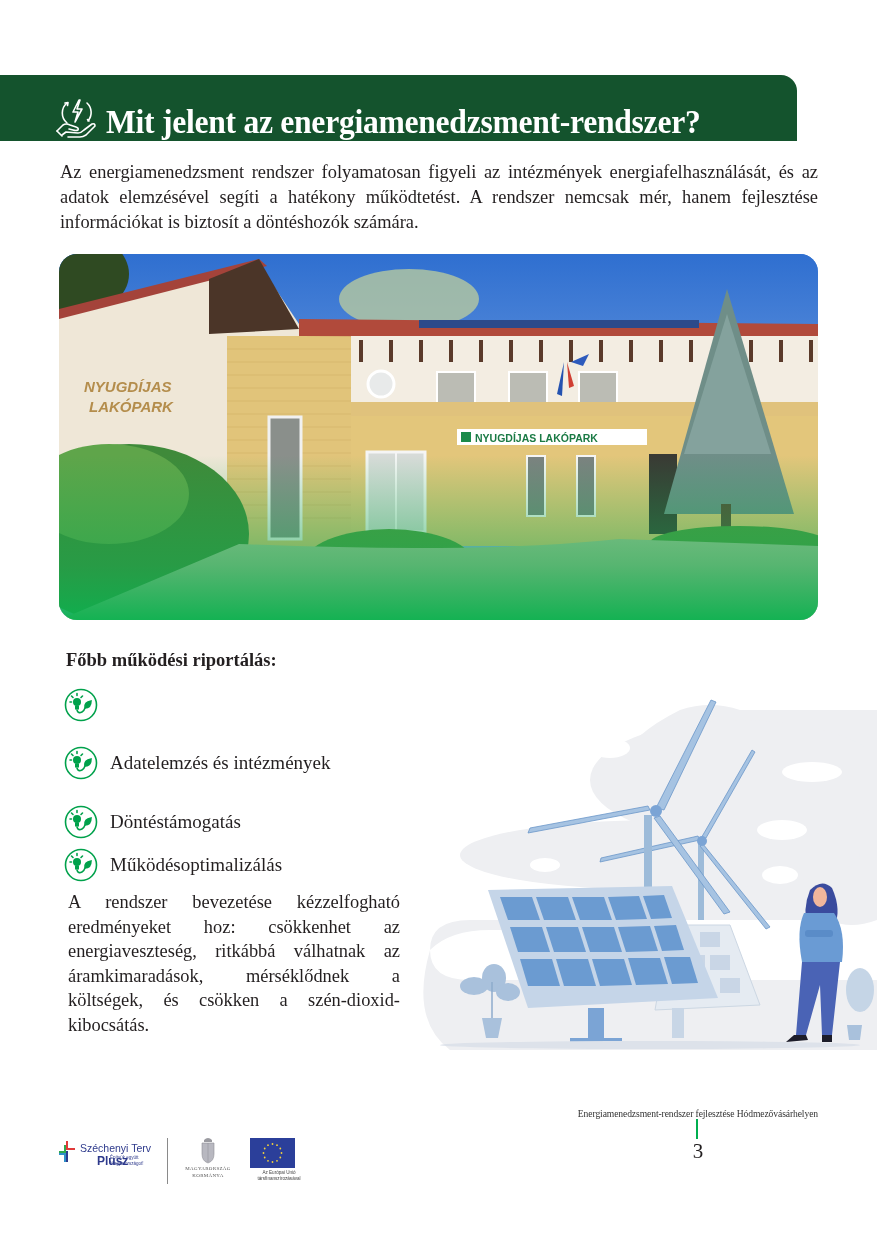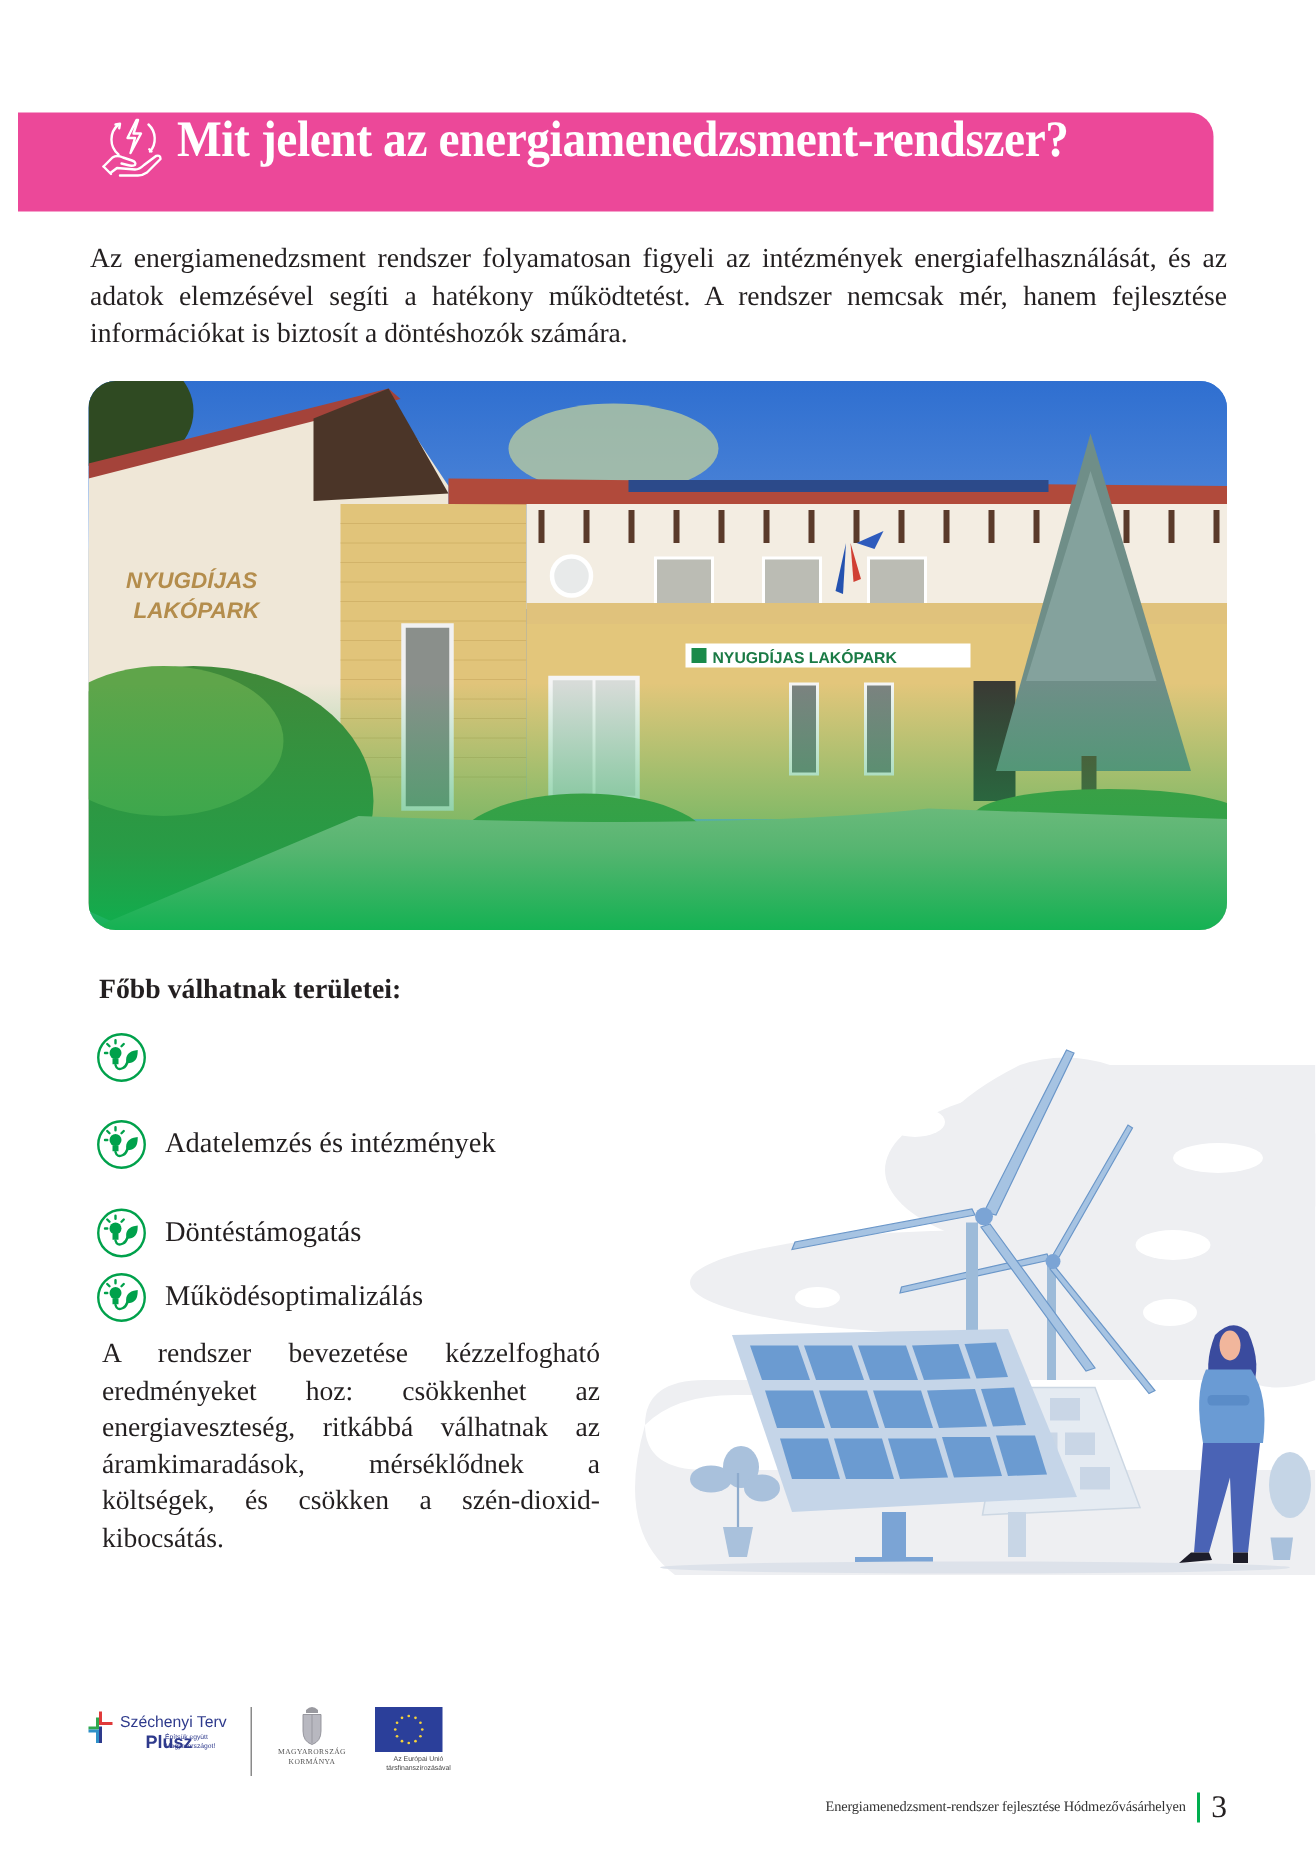--- a/index.html
+++ b/index.html
@@ -1,23 +1,23 @@
 <!DOCTYPE html>
 <html><head>
 <meta charset="utf-8">
 <style>
   * { box-sizing: border-box; margin: 0; padding: 0; }
   html, body { width: 877px; height: 1241px; background: #ffffff; overflow: hidden; }
   body { position: relative; font-family: "Liberation Serif", "DejaVu Serif", serif; color: #231f20; }
 
   
   .header-bar {
-    position: absolute; left: 12px; top: 75px; width: 797px; height: 66px;
-    background: #ec4899; border-top-right-radius: 16px;
-    display: flex; align-items: flex-start; padding-left: 54px;
+    position: absolute; left: 0; top: 75px; width: 797px; height: 66px;
+    background: #14532d; border-top-right-radius: 16px;
+    display: flex; align-items: flex-end; padding-left: 54px;
   }
   .header-bar .hicon { width: 46px; height: 46px; margin-right: 6px; }
   .header-bar h1 {
     font-family: "Liberation Serif", serif; font-weight: bold;
     font-size: 34px; color: #ffffff; letter-spacing: -0.3px;
     transform: scaleX(0.93); transform-origin: left center; white-space: nowrap;
   }
 
   
   .intro {
@@ -57,21 +57,21 @@
   .sz-name { position: absolute; left: 22px; top: 2px; font-family: "Liberation Sans", sans-serif; font-weight: normal; font-size: 10.5px; color: #2e3a8c; white-space: nowrap; }
   .sz-plus { position: absolute; left: 39px; top: 14px; font-family: "Liberation Sans", sans-serif; font-weight: bold; font-size: 12px; color: #2e3a8c; }
   .sz-tag { position: absolute; left: 52px; top: 15px; font-family: "Liberation Sans", sans-serif; font-size: 4.5px; line-height: 6px; color: #2e3a8c; width: 60px; }
   .footer-divider { position: absolute; left: 109px; top: 2px; width: 1px; height: 46px; background: #8a8a8a; }
   .logo-gov { position: absolute; left: 120px; top: 0; width: 60px; height: 50px; text-align: center; }
   .logo-gov .gov-text { position: absolute; left: 0; top: 30px; width: 60px; font-size: 5px; line-height: 6.5px; color: #555; letter-spacing: 0.3px; }
   .logo-eu { position: absolute; left: 190px; top: 0; width: 62px; height: 50px; }
   .logo-eu .eu-flag { position: absolute; left: 2px; top: 2px; width: 45px; height: 30px; background: #2b3f9a; }
   .logo-eu .eu-text { position: absolute; left: -4px; top: 34px; width: 70px; font-family: "Liberation Sans", sans-serif; font-size: 4.6px; line-height: 6px; color: #444; text-align: center; }
 
-  .footer-right { position: absolute; right: 59px; top: 1192px; display: flex; align-items: center; }
+  .footer-right { position: absolute; right: 59px; top: 1108px; display: flex; align-items: center; flex-direction: column; }
   .footer-caption { font-size: 9.6px; color: #333; letter-spacing: -0.1px; }
   .footer-bar { width: 2px; height: 20px; background: #00ae4f; margin: 0 8px 0 7px; }
   .page-num { font-size: 21px; color: #231f20; }
 </style>
 </head>
 <body>
 
 <div class="header-bar">
   <svg class="hicon" viewBox="0 0 46 46" fill="none" stroke="#ffffff" stroke-width="1.6" stroke-linecap="round" stroke-linejoin="round">
     <path d="M13 8 A13 13 0 0 0 13 28"></path>
@@ -183,21 +183,21 @@
     <ellipse cx="70" cy="280" rx="120" ry="90" fill="#3f8a3a"></ellipse>
     <ellipse cx="50" cy="240" rx="80" ry="50" fill="#5fa54a"></ellipse>
     <ellipse cx="330" cy="310" rx="85" ry="35" fill="#4e9a41"></ellipse>
     <ellipse cx="680" cy="290" rx="90" ry="18" fill="#4e9a41"></ellipse>
 
     <path d="M180,290 Q420,300 560,285 L759,292 L759,366 L0,366 Z" fill="#a8c49a"></path>
     <rect width="759" height="366" fill="url(#fade)"></rect>
   </svg>
 </div>
 
-<h2 class="section-title">Főbb válhatnak területei:</h2>
+<h2 class="section-title">Főbb működési riportálás:</h2>
 
 <div class="feature-list">
   <div class="feature-item" style="top:0px">
     <svg class="ficon" viewBox="0 0 34 34" fill="none" stroke="#00a14b" stroke-width="1.6" stroke-linecap="round">
       <circle cx="17" cy="17" r="15.5"></circle>
       <circle cx="13" cy="14" r="4" fill="#00a14b" stroke="none"></circle>
       <rect x="11" y="17.5" width="4" height="4" fill="#00a14b" stroke="none"></rect>
       <path d="M13 5.5 V7.5 M7.5 8 L9 9.5 M18.5 8 L17 9.5 M6 14 H7.5"></path>
       <path d="M13 22 Q14 26 18 24 Q20 23 21 20"></path>
       <path d="M21 20 Q20 14 27 13 Q27 20 21 20 Z" fill="#00a14b"></path>

